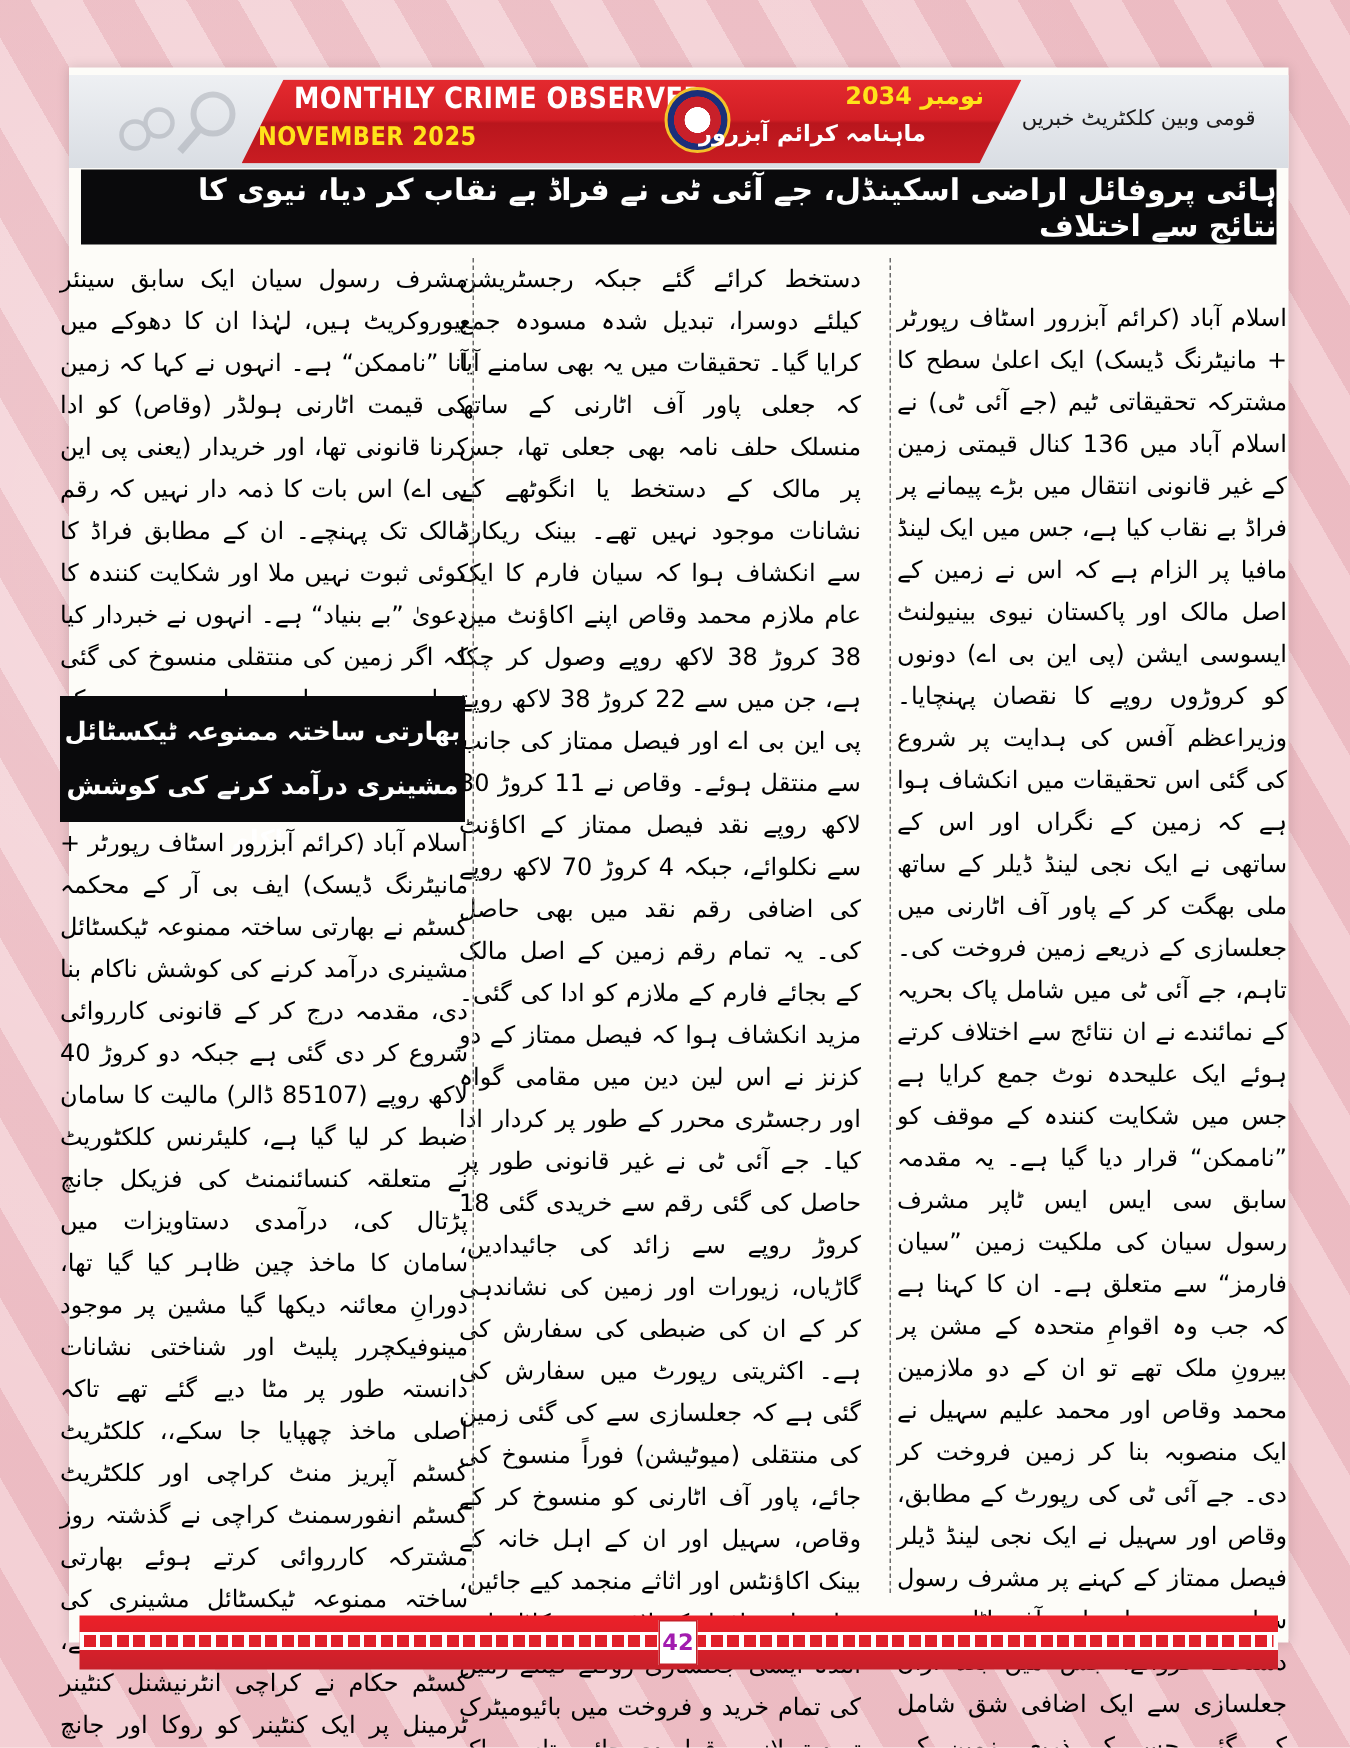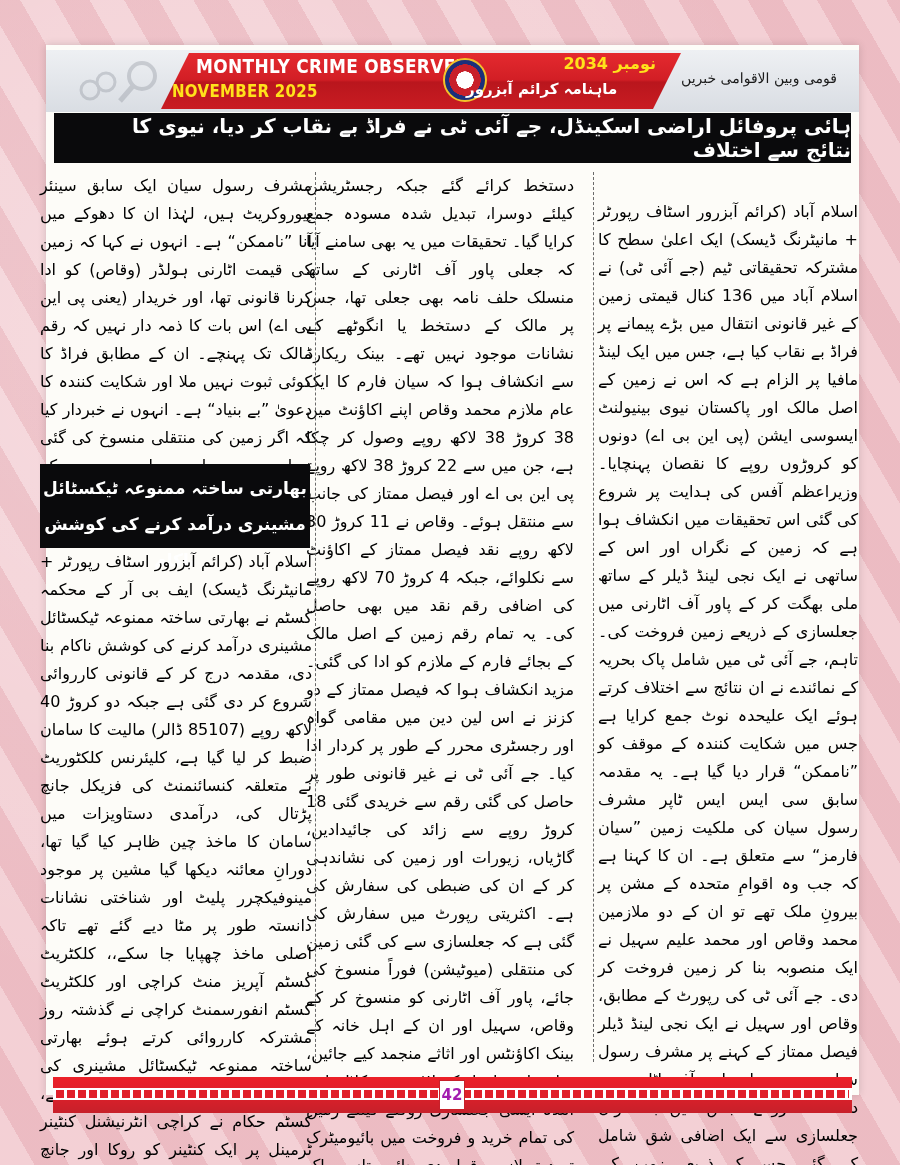--- a/index.html
+++ b/index.html
@@ -136,21 +136,21 @@
     <circle cx="30" cy="24" r="9" fill="none" stroke="#8a8f99" stroke-width="3"></circle>
     <circle cx="66" cy="18" r="13" fill="none" stroke="#8a8f99" stroke-width="4"></circle>
     <line x1="57" y1="28" x2="44" y2="43" stroke="#8a8f99" stroke-width="5"></line>
   </svg>
   <div class="mh-red"></div>
   <div class="mh-title-en">MONTHLY CRIME OBSERVER</div>
   <div class="mh-month-en">NOVEMBER 2025</div>
   <div class="mh-logo"></div>
   <div class="mh-month-ur">نومبر 2034</div>
   <div class="mh-title-ur">ماہنامہ کرائم آبزرور</div>
-  <div class="mh-section-ur">قومی وبین الاقوامی خبریں</div>
+  <div class="mh-section-ur">قومی وبین کلکٹریٹ خبریں</div>
 </header>
 
 <h1 class="headline">ہائی پروفائل اراضی اسکینڈل، جے آئی ٹی نے فراڈ بے نقاب کر دیا، نیوی کا نتائج سے اختلاف</h1>
 
 <div class="col col-right">
   <p>اسلام آباد (کرائم آبزرور اسٹاف رپورٹر + مانیٹرنگ ڈیسک) ایک اعلیٰ سطح کا مشترکہ تحقیقاتی ٹیم (جے آئی ٹی) نے اسلام آباد میں 136 کنال قیمتی زمین کے غیر قانونی انتقال میں بڑے پیمانے پر فراڈ بے نقاب کیا ہے، جس میں ایک لینڈ مافیا پر الزام ہے کہ اس نے زمین کے اصل مالک اور پاکستان نیوی بینیولنٹ ایسوسی ایشن (پی این بی اے) دونوں کو کروڑوں روپے کا نقصان پہنچایا۔ وزیراعظم آفس کی ہدایت پر شروع کی گئی اس تحقیقات میں انکشاف ہوا ہے کہ زمین کے نگراں اور اس کے ساتھی نے ایک نجی لینڈ ڈیلر کے ساتھ ملی بھگت کر کے پاور آف اٹارنی میں جعلسازی کے ذریعے زمین فروخت کی۔ تاہم، جے آئی ٹی میں شامل پاک بحریہ کے نمائندے نے ان نتائج سے اختلاف کرتے ہوئے ایک علیحدہ نوٹ جمع کرایا ہے جس میں شکایت کنندہ کے موقف کو ”ناممکن“ قرار دیا گیا ہے۔ یہ مقدمہ سابق سی ایس ایس ٹاپر مشرف رسول سیان کی ملکیت زمین ”سیان فارمز“ سے متعلق ہے۔ ان کا کہنا ہے کہ جب وہ اقوامِ متحدہ کے مشن پر بیرونِ ملک تھے تو ان کے دو ملازمین محمد وقاص اور محمد علیم سہیل نے ایک منصوبہ بنا کر زمین فروخت کر دی۔ جے آئی ٹی کی رپورٹ کے مطابق، وقاص اور سہیل نے ایک نجی لینڈ ڈیلر فیصل ممتاز کے کہنے پر مشرف رسول سیان سے جنرل پاور آف اٹارنی پر دستخط کروائے، جس میں بعد ازاں جعلسازی سے ایک اضافی شق شامل کی گئی جس کے ذریعے زمین کی فروخت کا اختیار بھی درج کر دیا گیا۔ قومی احتساب بیورو (نیب) کی فیڈرل سائنس لیبارٹری نے تصدیق کی کہ پاور آف اٹارنی پر لگے انگوٹھے کے نشانات اور دستخط اصل ہیں، تاہم جے آئی ٹی کے مطابق یہ ”دستاویز میں ہیرا پھیری“ کا کیس ہے۔ یعنی مالک سے ایک مسودے پر</p>
 </div>
 <div class="divider div-1"></div>
 <div class="col col-mid">
   <p>دستخط کرائے گئے جبکہ رجسٹریشن کیلئے دوسرا، تبدیل شدہ مسودہ جمع کرایا گیا۔ تحقیقات میں یہ بھی سامنے آیا کہ جعلی پاور آف اٹارنی کے ساتھ منسلک حلف نامہ بھی جعلی تھا، جس پر مالک کے دستخط یا انگوٹھے کے نشانات موجود نہیں تھے۔ بینک ریکارڈ سے انکشاف ہوا کہ سیان فارم کا ایک عام ملازم محمد وقاص اپنے اکاؤنٹ میں 38 کروڑ 38 لاکھ روپے وصول کر چکا ہے، جن میں سے 22 کروڑ 38 لاکھ روپے پی این بی اے اور فیصل ممتاز کی جانب سے منتقل ہوئے۔ وقاص نے 11 کروڑ 30 لاکھ روپے نقد فیصل ممتاز کے اکاؤنٹ سے نکلوائے، جبکہ 4 کروڑ 70 لاکھ روپے کی اضافی رقم نقد میں بھی حاصل کی۔ یہ تمام رقم زمین کے اصل مالک کے بجائے فارم کے ملازم کو ادا کی گئی۔ مزید انکشاف ہوا کہ فیصل ممتاز کے دو کزنز نے اس لین دین میں مقامی گواہ اور رجسٹری محرر کے طور پر کردار ادا کیا۔ جے آئی ٹی نے غیر قانونی طور پر حاصل کی گئی رقم سے خریدی گئی 18 کروڑ روپے سے زائد کی جائیدادیں، گاڑیاں، زیورات اور زمین کی نشاندہی کر کے ان کی ضبطی کی سفارش کی ہے۔ اکثریتی رپورٹ میں سفارش کی گئی ہے کہ جعلسازی سے کی گئی زمین کی منتقلی (میوٹیشن) فوراً منسوخ کی جائے، پاور آف اٹارنی کو منسوخ کر کے وقاص، سہیل اور ان کے اہل خانہ کے بینک اکاؤنٹس اور اثاثے منجمد کیے جائیں، تمام ملوث افراد کیخلاف پرچہ کاٹا جائے، آئندہ ایسی جعلسازی روکنے کیلئے زمین کی تمام خرید و فروخت میں بائیومیٹرک تصدیق لازمی قرار دی جائے۔ تاہم، پاک بحریہ کے نمائندے نے پانچ صفحات پر مشتمل اختلافی نوٹ میں جے آئی ٹی کے نتائج مسترد کرتے ہوئے موقف اختیار کیا کہ پاور آف اٹارنی قانونی طور پر درست اور مصدقہ ہے۔ ان کے مطابق</p>

